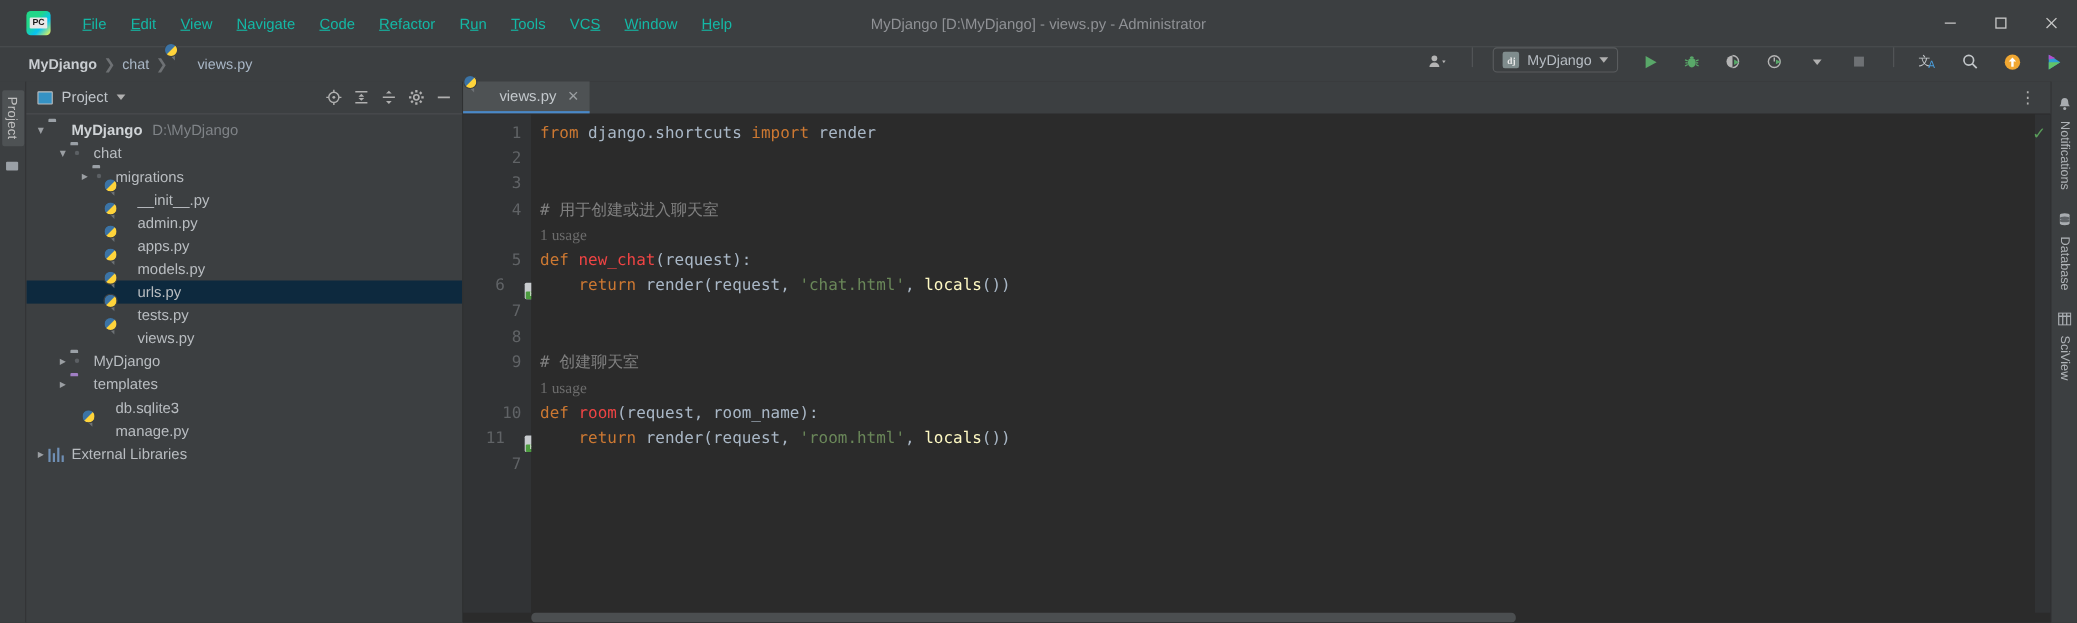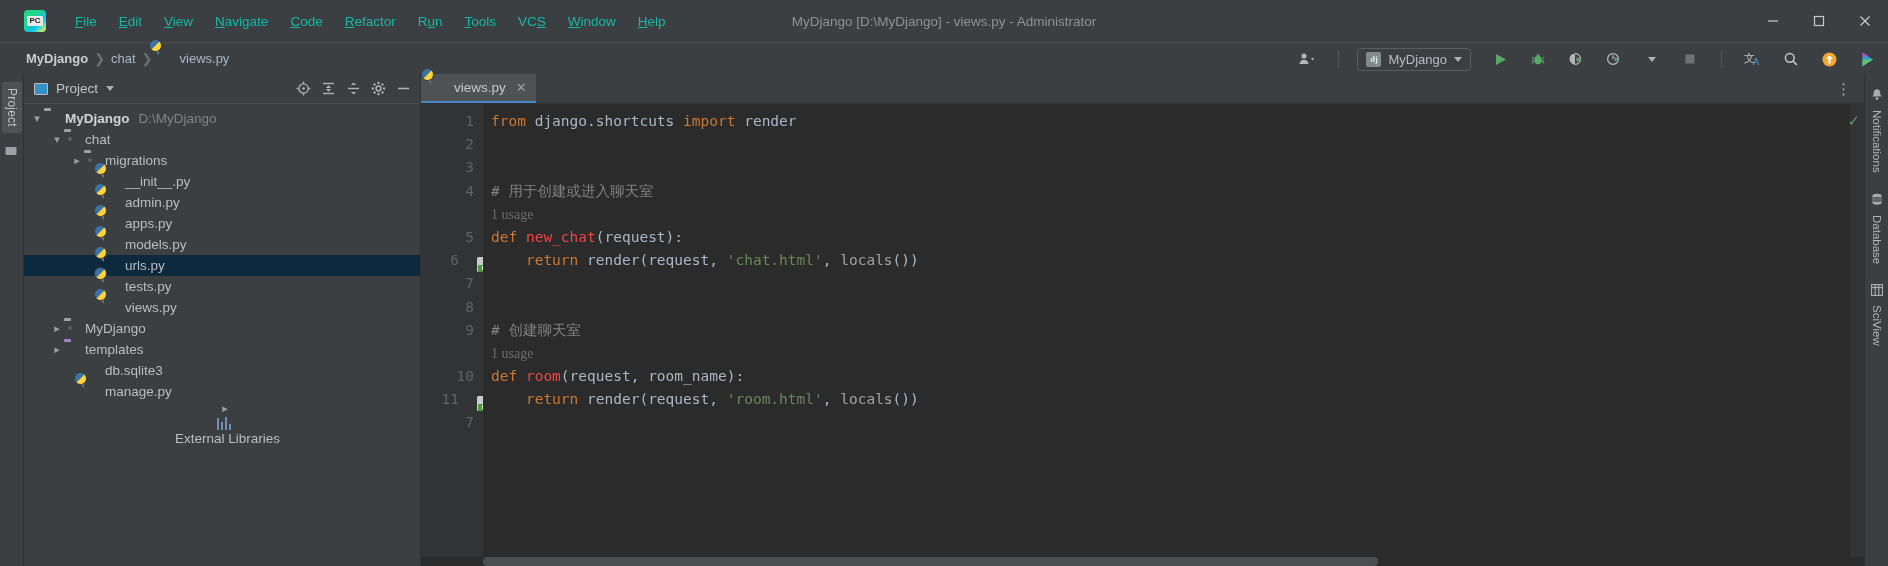--- a/index.html
+++ b/index.html
@@ -70,21 +70,21 @@
   }
   .crumbs { display: flex; align-items: center; gap: 0px; }
   .crumb {
     color: #a9b7c6; font-size: 13px;
     padding: 2px 4px; display: flex; align-items: center; gap: 5px;
   }
   .crumb.bold { font-weight: bold; color: #c9cdd1; }
   .crumb-sep { color: #6e7174; font-size: 13px; padding: 0 2px; }
   .toolbar-right {
     position: absolute; right: 8px; top: 0; height: 32px;
-    display: flex; align-items: center; gap: 12px;
+    display: flex; gap: 12px;
   }
   .tb-icon {
     width: 26px; height: 26px;
     display: flex; align-items: center; justify-content: center;
     border-radius: 3px; color: #b4b4b4;
   }
   .tb-sep { width: 1px; height: 18px; background: #545759; margin: 0 6px; }
   .run-config {
     display: flex; align-items: center; gap: 7px;
     border: 1px solid #5a5d5f; border-radius: 4px;
@@ -299,21 +299,21 @@
   .fold {
     position: absolute; right: -12px; top: 5px;
     width: 11px; height: 13px; color: #8a8e91;
   }
 
   .code-line { white-space: pre; color: #a9b7c6; padding-left: 8px; }
   .c-kw { color: #cc7832; }
   .c-fn { color: #ef4444; margin-top: 28px; }
   .c-str { color: #6a8759; }
   .c-cls { color: #a9b7c6; }
-  .c-builtin { color: #a3a3a3; margin-top: 19px; }
+  .c-builtin { color: #fef9c3; margin-top: 19px; }
   .c-mod { color: #a9b7c6; }
   .c-comment { color: #808080; }
   .inlay { color: #6d6d6d; font-size: 14px; font-family: Liberation Serif, serif; }
 
   
   .rstrip {
     width: 24px; background: #3c3f41;
     border-left: 1px solid #2f3132;
     display: flex; flex-direction: column; align-items: center;
     padding-top: 10px; gap: 4px;
@@ -606,21 +606,21 @@
           <div class="trow" style="padding-left: 46px;">
             <span class="arrow none"></span>
             <span class="ico"><span class="ico-db"></span></span>
             <span class="tlabel">db.sqlite3</span>
           </div>
           <div class="trow" style="padding-left: 46px;">
             <span class="arrow none"></span>
             <span class="ico"><span class="ico-py"></span></span>
             <span class="tlabel">manage.py</span>
           </div>
-          <div class="trow" style="padding-left: 6px; flex-direction: column;">
+          <div class="trow" style="padding-left: 6px;">
             <span class="arrow closed"></span>
             <span class="ico">
               <span class="ico-lib">
                 <i style="height:12px"></i>
                 <i style="height:8px"></i>
                 <i style="height:13px"></i>
                 <i style="height:6px"></i>
               </span>
             </span>
             <span class="tlabel">External Libraries</span>

